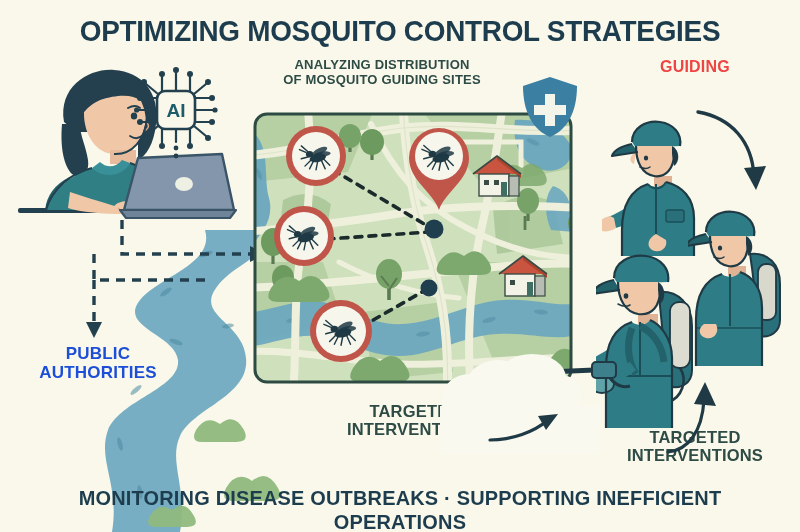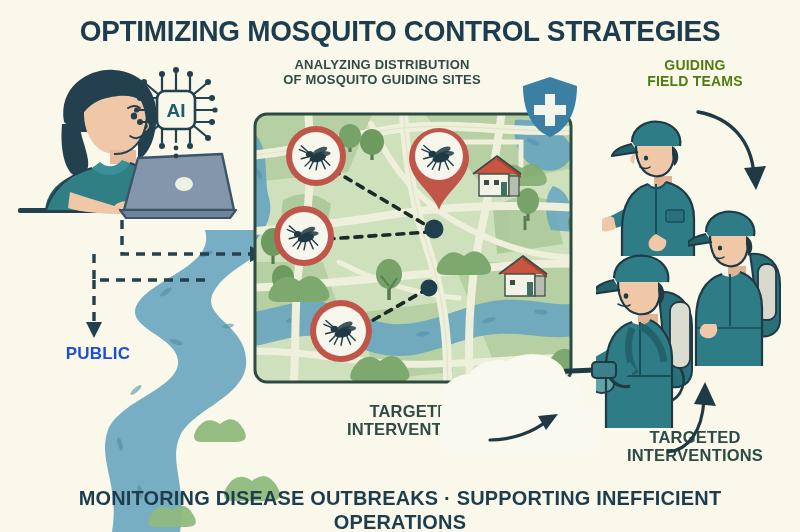--- a/index.html
+++ b/index.html
@@ -10,21 +10,21 @@
     position:relative;
   }
   #stage{position:absolute;left:0;top:0;width:800px;height:532px;text-decoration:underline;}
   .txt{position:absolute;color:#23404f;font-weight:bold;letter-spacing:.2px;text-align:center;line-height:1.12;}
   #title{
     left:0;top:14px;width:800px;font-size:30px;letter-spacing:-.3px;
     color:#1d3d4f;font-weight:bold;font-stretch:condensed;
     transform:scaleX(.93);transform-origin:center top;
   }
   #lbl-analyze{left:232px;top:58px;width:300px;font-size:13px;color:#2e4b46;}
-  #lbl-guiding{left:600px;top:58px;width:190px;font-size:14px;color:#4d7c0f;}
+  #lbl-guiding{left:600px;top:58px;width:190px;font-size:16px;color:#ef4444;}
   #lbl-public{left:18px;top:344px;width:160px;font-size:17px;color:#1d4ed8;}
   #lbl-ti-1{left:320px;top:402px;width:190px;font-size:16.5px;color:#2e4b46;}
   #lbl-ti-2{left:590px;top:428px;width:210px;font-size:16.5px;color:#2e4b46;}
   #footer{
     left:0;top:486px;width:800px;font-size:21px;color:#1d3d4f;
     font-weight:bold;transform:scaleX(.95);transform-origin:center top;
   }
   svg{display:block;}
   .abs{position:absolute;}
 </style>
@@ -152,25 +152,25 @@
     <text x="42" y="51" text-anchor="middle" font-family="Liberation Sans, sans-serif" font-size="19" font-weight="bold" fill="#1d5c6b">AI</text>
   </svg>
 
   <div class="txt" id="lbl-analyze">
     <div>ANALYZING DISTRIBUTION</div>
     <div>OF MOSQUITO GUIDING SITES</div>
   </div>
 
   <div class="txt" id="lbl-guiding">
     <div>GUIDING</div>
-    <div>FIELD TEAMS</div>
   </div>
 
   <div class="txt" id="lbl-public">
     <div>PUBLIC</div>
+    <div>AUTHORITIES</div>
   </div>
 
   <div class="txt" id="lbl-ti-1">
     <div>TARGETED</div>
     <div>INTERVENTIONS</div>
   </div>
 
   <div class="txt" id="lbl-ti-2">
     <div>TARGETED</div>
     <div>INTERVENTIONS</div>

